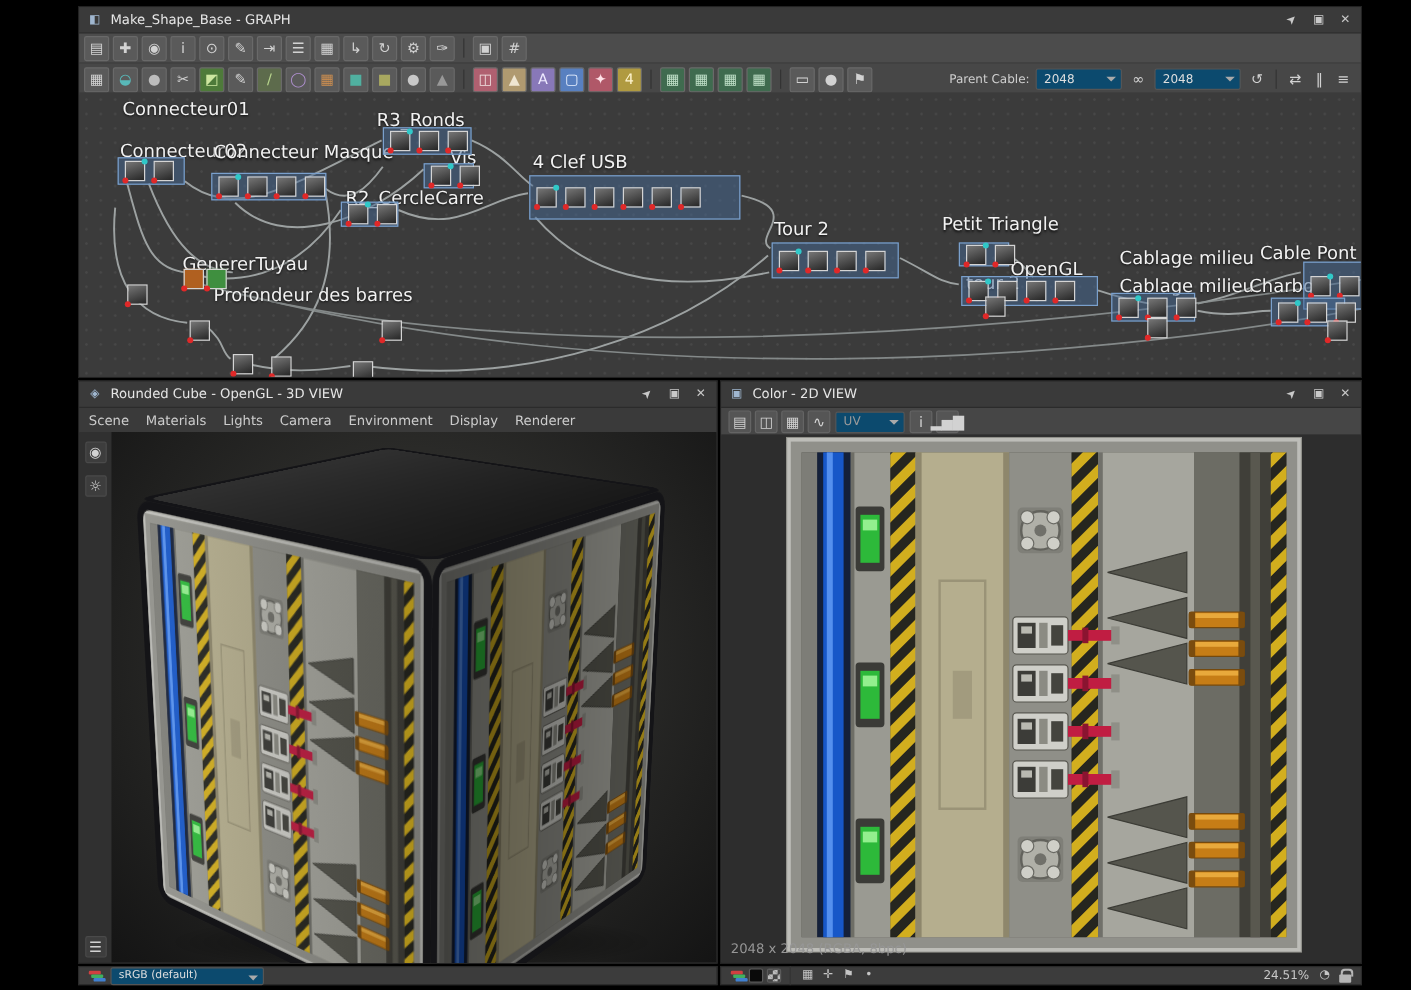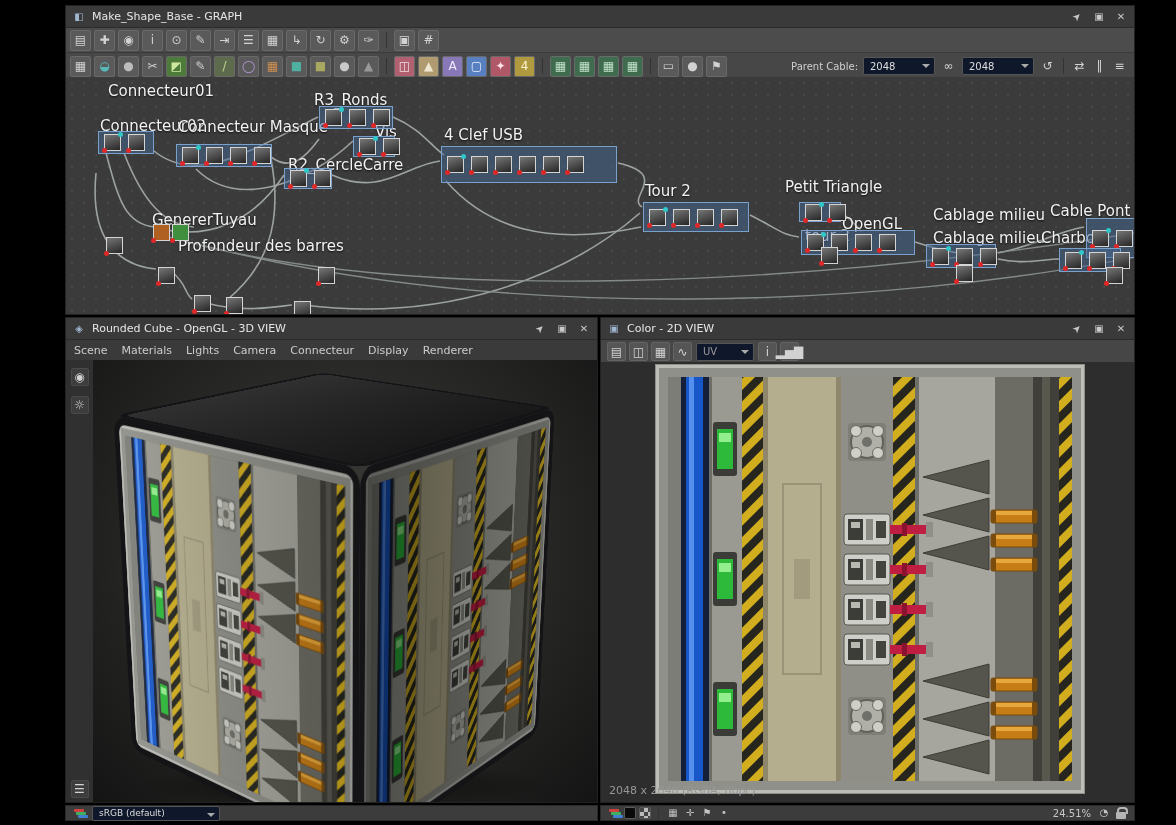--- a/index.html
+++ b/index.html
@@ -19,21 +19,21 @@
   .tb{display:flex;align-items:center;padding:0 4px;gap:3px;}
   .tb1{height:24px;background:#4c4c4c;border-bottom:1px solid #3a3a3a;}
   .tb2{height:26px;background:#474747;border-bottom:1px solid #333;}
   .tbflex{display:flex;align-items:center;gap:3px;}
   .tbicon{width:21px;height:21px;background:#5a5a5a;border:1px solid #696969;border-radius:2px;
           display:flex;align-items:center;justify-content:center;color:#d2d2d2;flex:0 0 auto;box-sizing:border-box;}
   .tbicon span{font-size:12px;line-height:1;display:block;}
   .tsep{width:1px;height:16px;background:#333;margin:0 4px;flex:0 0 auto;}
   .psgroup{margin-left:auto;display:flex;align-items:center;gap:5px;padding-right:2px;}
   .pslabel{font-size:10px;color:#cfcfcf;}
-  .sel{position:relative;height:16px;min-width:48px;background:#0f172a;border:1px solid #555;border-radius:2px;
+  .sel{position:relative;height:16px;min-width:48px;background:#0c4a6e;border:1px solid #555;border-radius:2px;
        font-size:10px;color:#dedede;display:flex;align-items:center;padding:0 16px 0 6px;}
   .sel::after{content:"";position:absolute;right:4px;top:6px;border:4px solid transparent;border-top-color:#aaa;}
   .inline-icons{display:flex;align-items:center;gap:3px;}
   .inline-icons .tbicon{width:17px;height:17px;background:transparent;border:none;}
 
   
   .gcanvas{position:absolute;left:0;top:71px;right:0;bottom:0;background:#3b3b3b;overflow:hidden;
            background-image:radial-gradient(#474747 1px,transparent 1.2px);background-size:12px 12px;}
   .wires{position:absolute;inset:0;}
   .glabel{position:absolute;font-size:15px;color:#f2f2f2;text-shadow:0 1px 2px rgba(0,0,0,.8);white-space:nowrap;}
@@ -468,21 +468,21 @@
           <path d="M205,82 C218,150 198,192 162,222"></path>
           <path d="M95,152 C140,162 185,148 218,98"></path>
           <path d="M380,104 C420,150 480,170 575,150"></path>
         </g>
         <g fill="none" stroke="#8c9292" stroke-width="1.4" opacity="0.9">
           <path d="M95,158 C350,232 750,206 1070,156"></path>
           <path d="M135,168 C450,248 820,228 1070,180"></path>
         </g>
       </svg>
 
-    <span class="glabel" style="left: 42px; top: 5px;">Connecteur01</span>
+    <span class="glabel" style="left: 36px; top: 5px;">Connecteur01</span>
         <span class="glabel" style="left: 34px; top: 40px;">Connecteur02</span>
         <span class="glabel" style="left: 112px; top: 41px;">Connecteur Masque</span>
         <span class="glabel" style="left: 248px; top: 14px;">R3_Ronds</span>
         <span class="glabel" style="left: 309px; top: 46px;">Vis</span>
         <span class="glabel" style="left: 222px; top: 79px;">R2_CercleCarre</span>
         <span class="glabel" style="left: 378px; top: 49px;">4 Clef USB</span>
         <span class="glabel" style="left: 86px; top: 134px;">GenererTuyau</span>
         <span class="glabel" style="left: 112px; top: 160px;">Profondeur des barres</span>
         <span class="glabel" style="left: 579px; top: 105px;">Tour 2</span>
         <span class="glabel" style="left: 719px; top: 101px;">Petit Triangle</span>
@@ -691,21 +691,21 @@
           <div class="tbicon">
             <span>✕</span>
           </div>
         </div>
     </div>
     <div class="menubar">
         <span class="menu-item">Scene</span>
         <span class="menu-item">Materials</span>
         <span class="menu-item">Lights</span>
         <span class="menu-item">Camera</span>
-        <span class="menu-item">Connecteur</span>
+        <span class="menu-item">Environment</span>
         <span class="menu-item">Display</span>
         <span class="menu-item">Renderer</span>
       </div>
     <div class="sidestrip">
         <div class="tbicon">
           <span>◉</span>
         </div>
         <div class="tbicon">
           <span>☼</span>
         </div>

